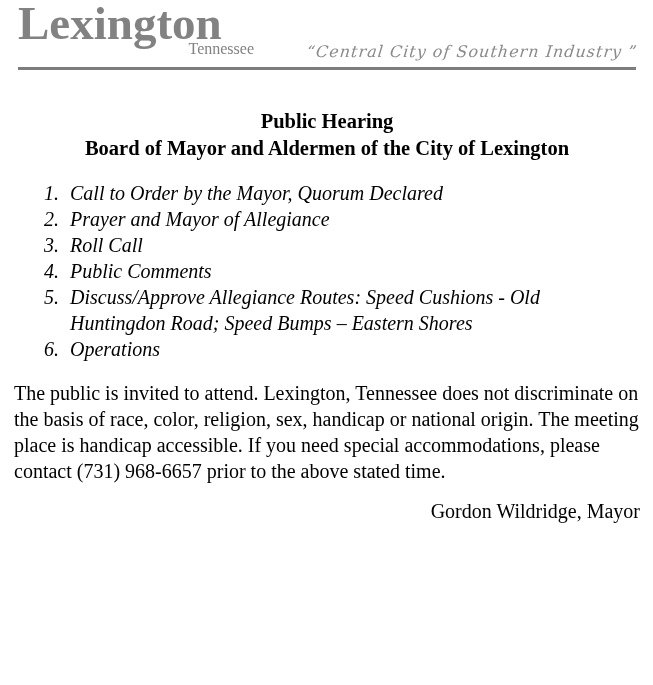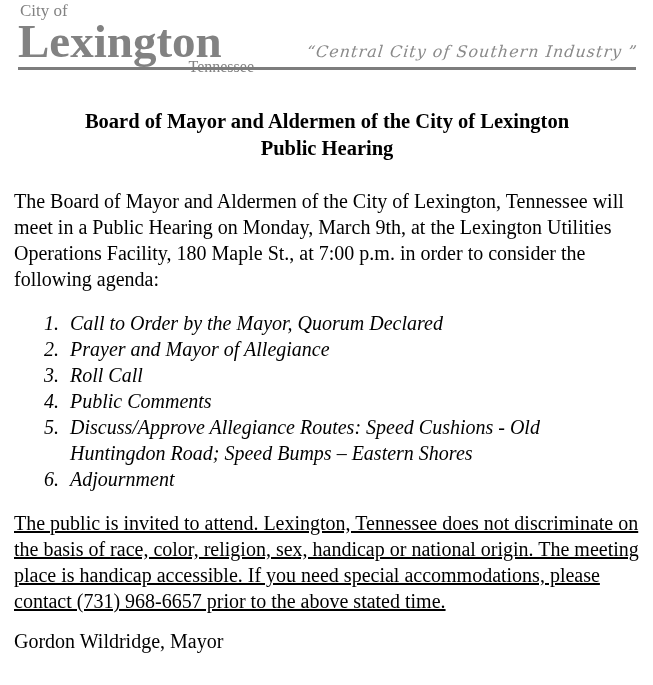--- a/index.html
+++ b/index.html
@@ -88,53 +88,50 @@
   ol.agenda {
     margin: 18px 0 0 0;
     padding: 0 0 0 50px;
     font-style: italic;
   }
   ol.agenda li {
     padding-left: 6px;
   }
   .closing {
     margin: 18px 0 0 0;
-    text-decoration: underline;
   }
   .signature {
     margin: 14px 0 0 0;
-    text-align: left;
+    text-align: right;
   }
 </style>
 </head>
 <body>
 
 <header class="letterhead">
   <div class="logo">
-    <div class="logo-cityof">City of</div>
     <div class="logo-name">Lexington</div>
     <div class="logo-state">Tennessee</div>
   </div>
   <div class="tagline">“Central City of Southern Industry ”</div>
   <div class="head-rule"></div>
 </header>
 
 <main class="doc">
   <div class="doc-title">
+    <div>Public Hearing</div>
     <div>Board of Mayor and Aldermen of the City of Lexington</div>
-    <div>Public Hearing</div>
   </div>
 
-  <p class="intro">The Board of Mayor and Aldermen of the City of Lexington, Tennessee will meet in a Public Hearing on Monday, March 9th, at the Lexington Utilities Operations Facility, 180 Maple St., at 7:00 p.m. in order to consider the following agenda:</p>
 
   <ol class="agenda">
     <li>Call to Order by the Mayor, Quorum Declared</li>
     <li>Prayer and Mayor of Allegiance</li>
     <li>Roll Call</li>
     <li>Public Comments</li>
     <li>Discuss/Approve Allegiance Routes: Speed Cushions - Old Huntingdon Road; Speed Bumps – Eastern Shores</li>
-    <li>Adjournment</li>
+    <li>Operations</li>
   </ol>
 
   <p class="closing">The public is invited to attend. Lexington, Tennessee does not discriminate on the basis of race, color, religion, sex, handicap or national origin. The meeting place is handicap accessible. If you need special accommodations, please contact (731) 968-6657 prior to the above stated time.</p>
 
   <p class="signature">Gordon Wildridge, Mayor</p>
 </main>
 
 </body></html>

